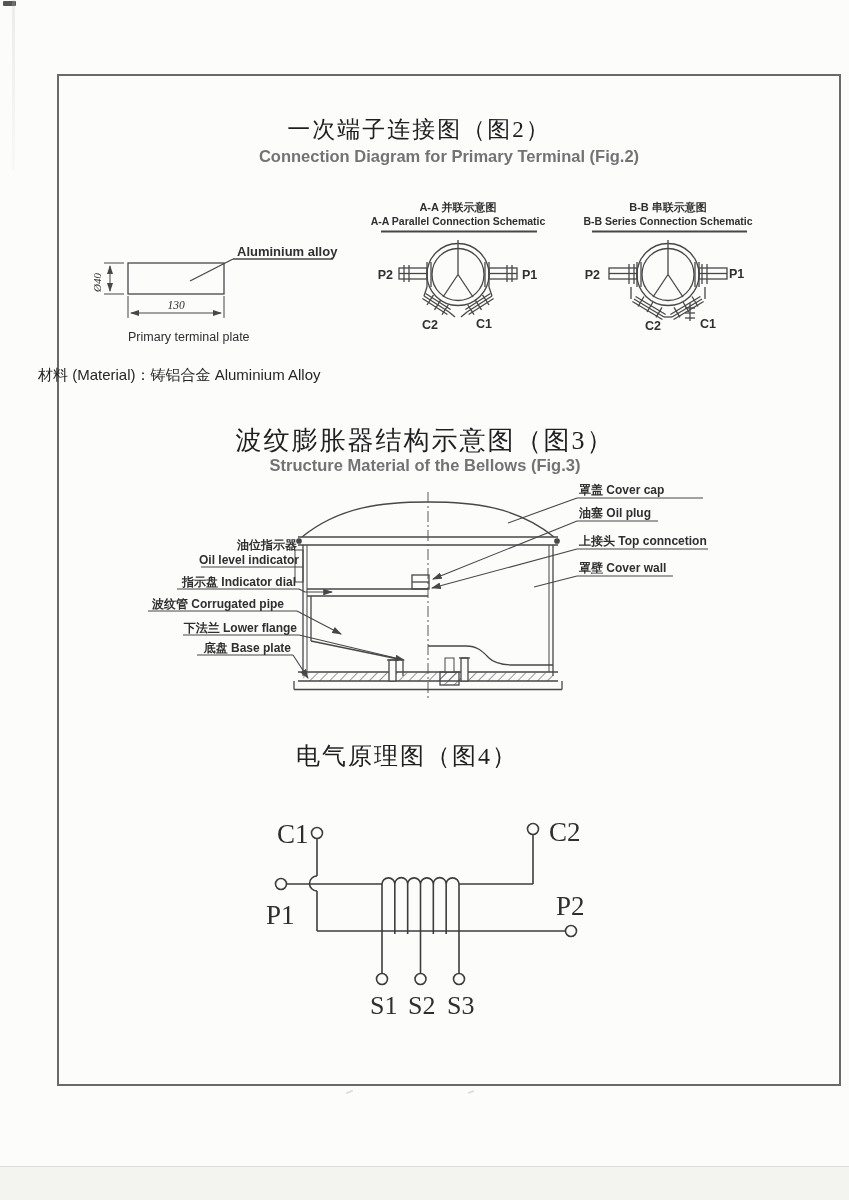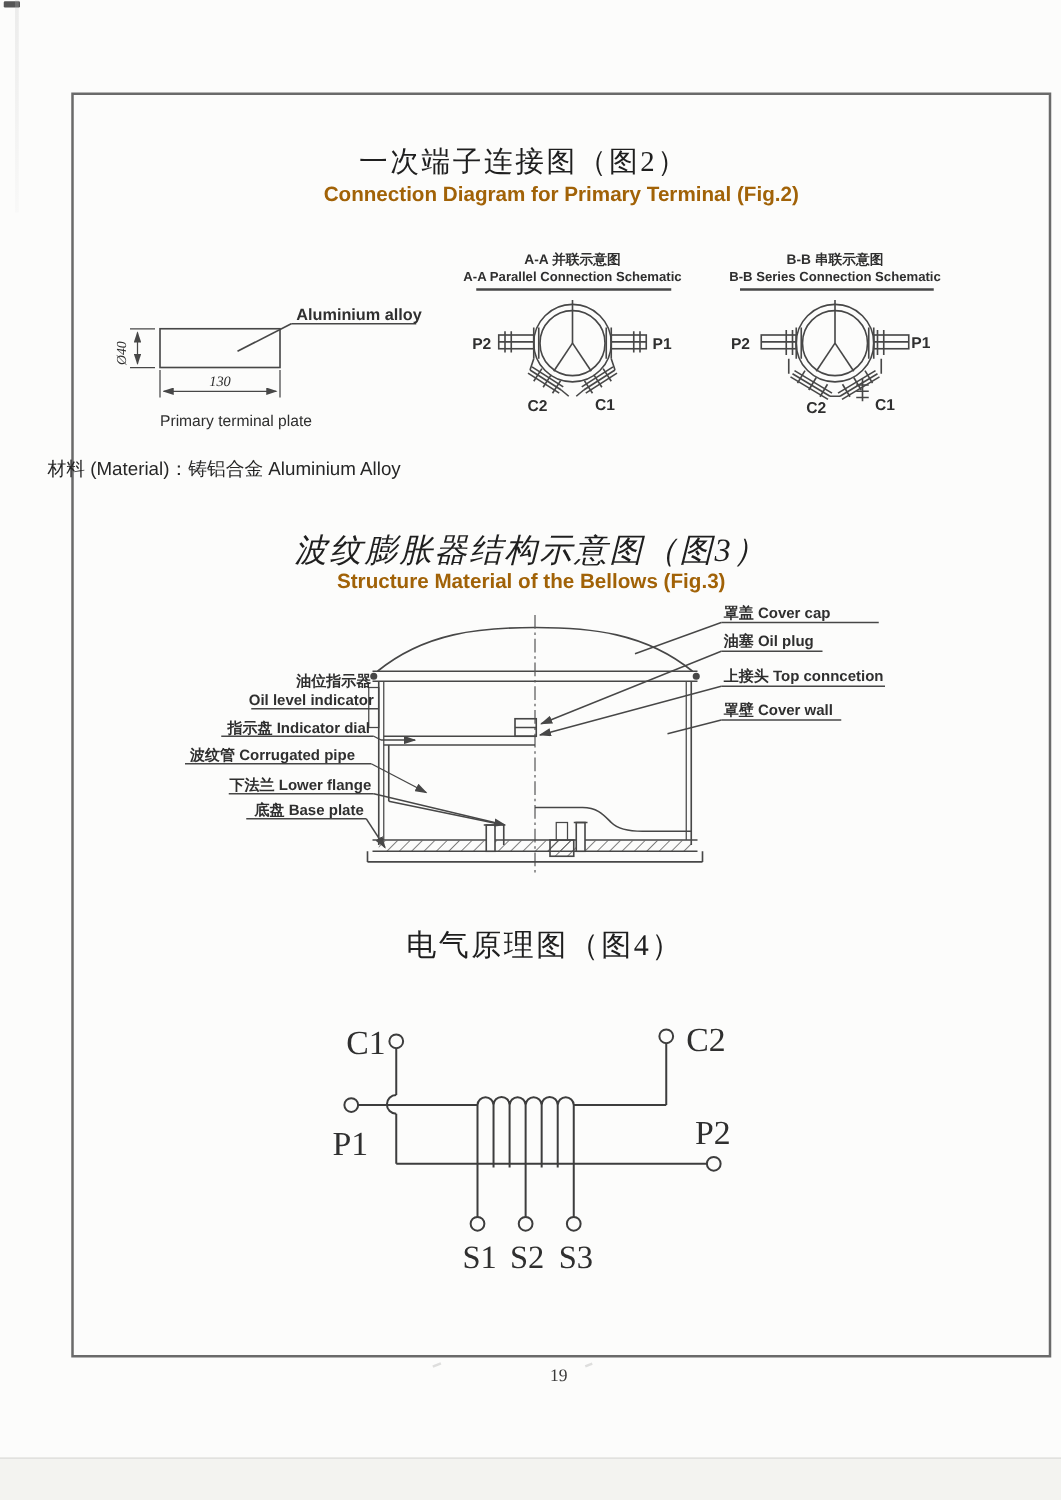--- a/index.html
+++ b/index.html
@@ -3,21 +3,21 @@
 <meta charset="utf-8">
 <style>
   html,body{margin:0;padding:0;background:#e8e8e6;}
   .scan{position:relative;width:849px;height:1200px;background:#fcfcfb;overflow:hidden;
         font-family:"Liberation Sans",sans-serif;color:#2e2e2e;padding-left:44px;}
   .abs{position:absolute;}
   .border-box{position:absolute;left:57px;top:74px;width:784px;height:1012px;
               border:2px solid #6a6a6a;box-sizing:border-box;}
   .title-zh{position:absolute;width:784px;text-align:center;
             font-family:"Liberation Serif",serif;color:#1f1f1f;letter-spacing:2px;}
-  .title-en{position:absolute;width:784px;text-align:center;font-weight:700;color:#a16207;}
+  .title-en{position:absolute;width:784px;text-align:center;font-weight:700;color:#737373;}
   .mark-top{position:absolute;left:3px;top:1px;width:13px;height:5px;background:#424242;
             border-radius:1px;opacity:.9;}
   .edge-streak{position:absolute;left:12px;top:0;width:3px;height:170px;
                background:linear-gradient(#bbb,#eee);opacity:.25;}
   .bottom-strip{position:absolute;left:0;top:1166px;width:849px;height:34px;
                 background:#f3f3f0;border-top:1px solid #dcdcd9;}
   .smudge{position:absolute;height:2px;background:#c9c9c9;opacity:.6;transform:rotate(-22deg);}
   .pagenum{position:absolute;left:55px;top:1094px;width:784px;text-align:center;
            font-family:"Liberation Serif",serif;font-size:14px;color:#3a3a3a;}
   svg text{fill:#2f2f2f;}
@@ -157,21 +157,21 @@
       </g>
       <text x="600" y="279" text-anchor="end" class="t-sans" font-size="12.5" font-weight="700">P2</text>
       <text x="729" y="278" class="t-sans" font-size="12.5" font-weight="700">P1</text>
       <text x="653" y="330" text-anchor="middle" class="t-sans" font-size="12.5" font-weight="700">C2</text>
       <text x="708" y="328" text-anchor="middle" class="t-sans" font-size="12.5" font-weight="700">C1</text>
     </g>
   </svg>
 
   <div class="abs" style="left:38px;top:366px;width:784px;font-size:15px;color:#262626;">材料 (Material)：铸铝合金  Aluminium Alloy</div>
 
-  <div class="title-zh" style="left:33px;top:423px;font-size:26px;font-style:italic;">波纹膨胀器结构示意图（图3）</div>
+  <div class="title-zh" style="left:33px;top:423px;font-size:26px;">波纹膨胀器结构示意图（图3）</div>
   <div class="title-en" style="left:33px;top:456px;font-size:16.5px;">Structure Material of the Bellows (Fig.3)</div>
 
   <svg class="abs" style="left:140px;top:478px;" width="605" height="228" viewBox="140 478 605 228">
     <defs>
       <pattern id="hatch" width="7" height="9" patternUnits="userSpaceOnUse" patternTransform="rotate(45)">
         <line x1="0" y1="0" x2="0" y2="9" stroke="#555" stroke-width="1.2"></line>
       </pattern>
       <marker id="arr3" markerWidth="9" markerHeight="6" refX="8" refY="3" orient="auto">
         <path d="M0,0 L9,3 L0,6 Z" fill="#474747"></path>
       </marker>
@@ -236,21 +236,21 @@
     <text x="579" y="545" class="t-sans" font-size="12" font-weight="600">上接头 Top conncetion</text>
     <text x="579" y="572" class="t-sans" font-size="12" font-weight="600">罩壁 Cover wall</text>
     <text x="297" y="549" text-anchor="end" class="t-sans" font-size="12" font-weight="600">油位指示器</text>
     <text x="299" y="564" text-anchor="end" class="t-sans" font-size="12" font-weight="600">Oil level indicator</text>
     <text x="296" y="586" text-anchor="end" class="t-sans" font-size="12" font-weight="600">指示盘  Indicator dial</text>
     <text x="284" y="608" text-anchor="end" class="t-sans" font-size="12" font-weight="600">波纹管  Corrugated pipe</text>
     <text x="297" y="632" text-anchor="end" class="t-sans" font-size="12" font-weight="600">下法兰 Lower flange</text>
     <text x="291" y="652" text-anchor="end" class="t-sans" font-size="12" font-weight="600">底盘 Base plate</text>
   </svg>
 
-  <div class="title-zh" style="left:44px;top:740px;font-size:24px;">电气原理图（图4）</div>
+  <div class="title-zh" style="left:15px;top:740px;font-size:24px;">电气原理图（图4）</div>
 
   <svg class="abs" style="left:250px;top:805px;" width="365" height="215" viewBox="250 805 365 215">
     <g stroke="#3d3d3d" stroke-width="1.6" fill="none">
       <circle cx="317" cy="833" r="5.5"></circle>
       <circle cx="533" cy="829" r="5.5"></circle>
       <circle cx="281" cy="884" r="5.5"></circle>
       <circle cx="571" cy="931" r="5.5"></circle>
       <circle cx="382" cy="979" r="5.5"></circle>
       <circle cx="420.5" cy="979" r="5.5"></circle>
       <circle cx="459" cy="979" r="5.5"></circle>
@@ -272,15 +272,14 @@
     </g>
     <text x="277" y="843" class="t-serif" font-size="27">C1</text>
     <text x="549" y="841" class="t-serif" font-size="27">C2</text>
     <text x="266" y="924" class="t-serif" font-size="27">P1</text>
     <text x="556" y="915" class="t-serif" font-size="27">P2</text>
     <text x="370" y="1014" class="t-serif" font-size="26">S1</text>
     <text x="408" y="1014" class="t-serif" font-size="26">S2</text>
     <text x="447" y="1014" class="t-serif" font-size="26">S3</text>
   </svg>
 
-  <div class="pagenum">19</div>
 
 </div>
 
 </body></html>

